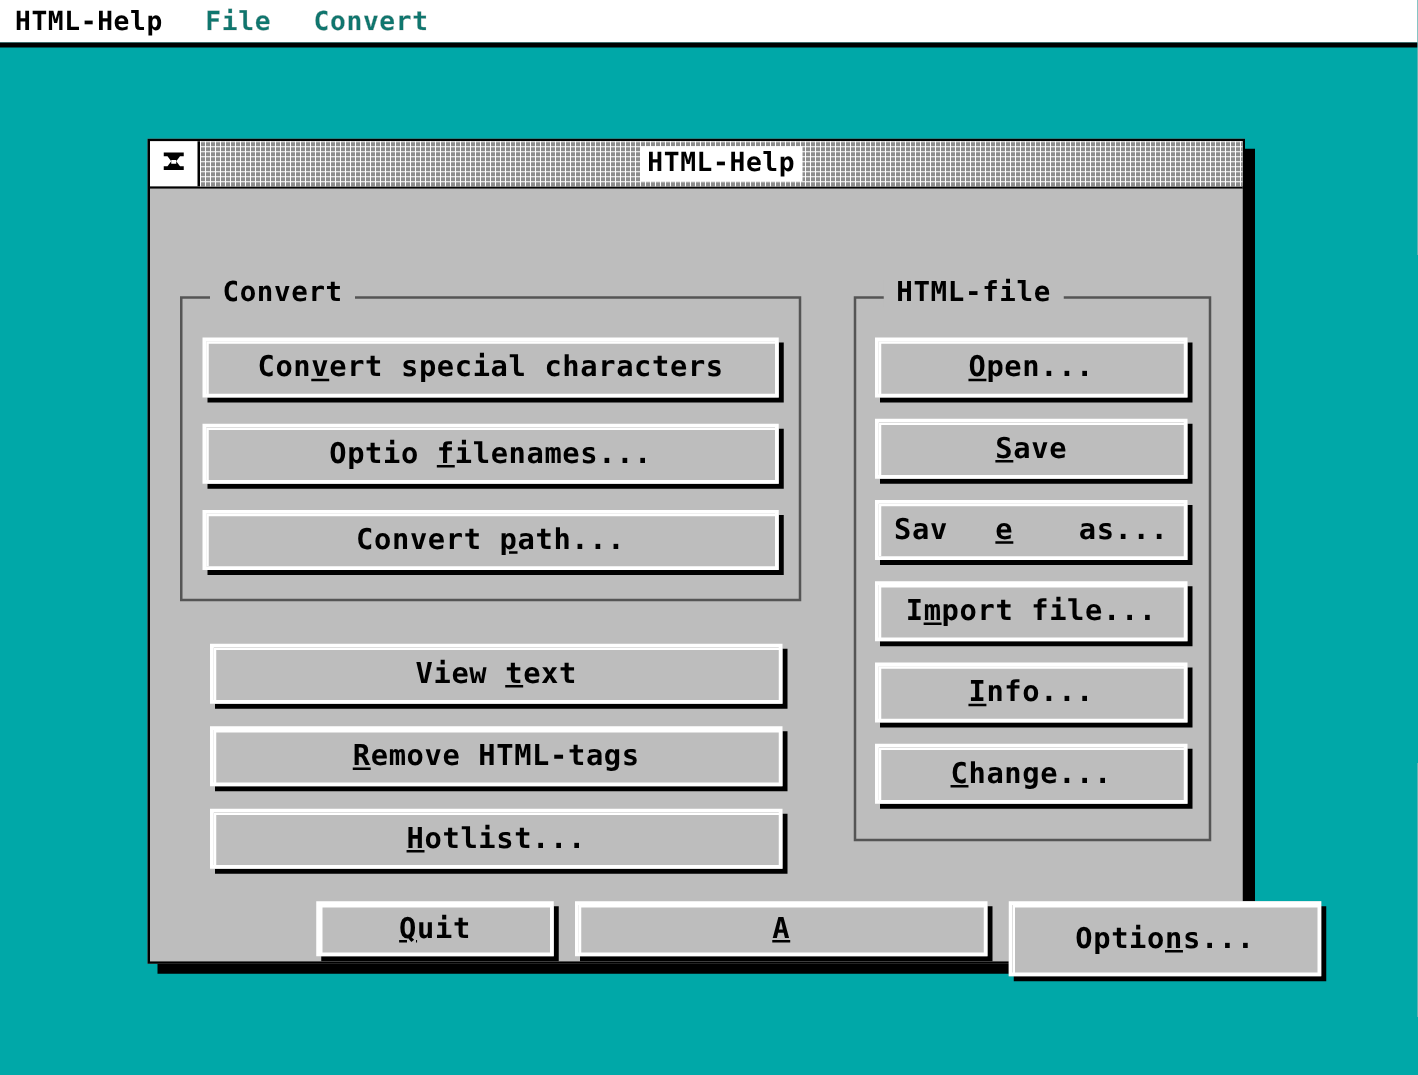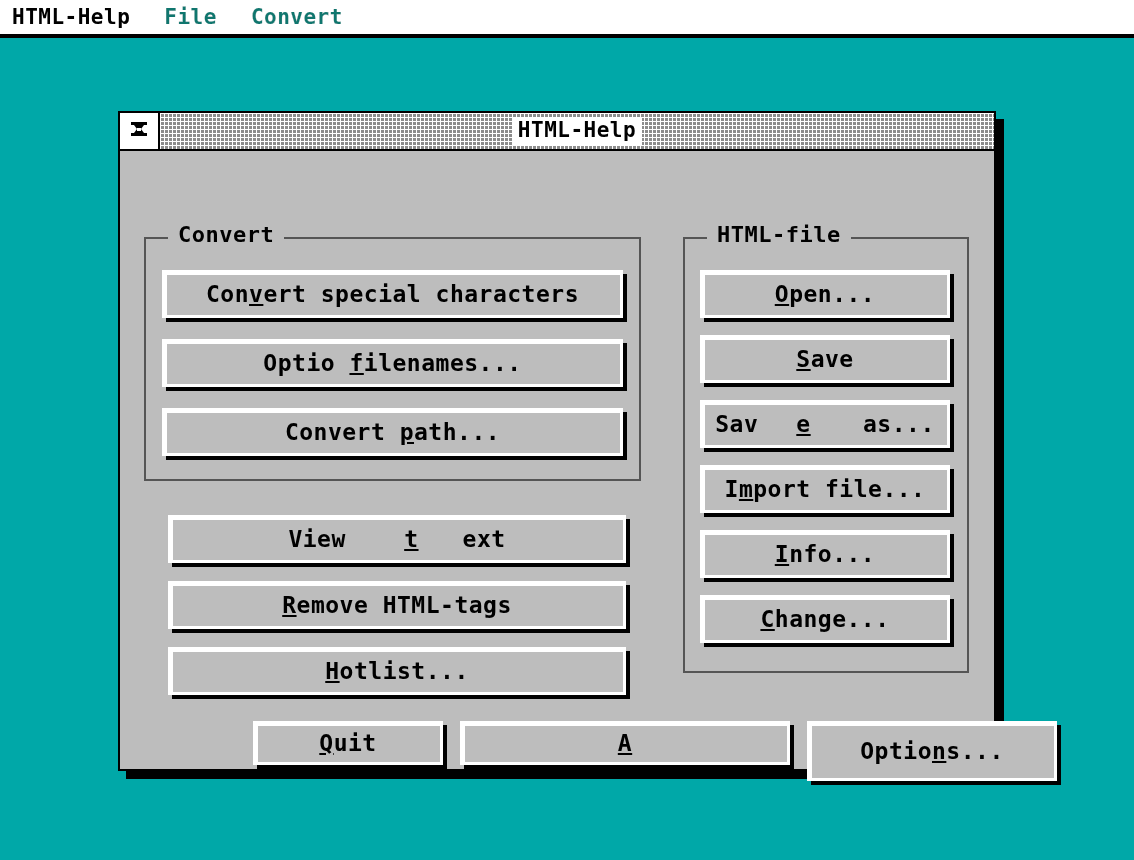--- a/index.html
+++ b/index.html
@@ -163,21 +163,21 @@
     user-select: none;
   }
   .btn .acc { text-decoration: underline; text-underline-offset: 2px; }
 
   
   #btn-convert-special { left: 16px;  top: 31px;  width: 461px; height: 48px; }
   #btn-change-filenames{ left: 16px;  top: 100px; width: 461px; height: 48px; }
   #btn-convert-path    { left: 16px;  top: 169px; width: 461px; height: 48px; }
 
   
-  #btn-view-text    { left: 48px; top: 364px; width: 458px; height: 48px; gap: 44px; }
+  #btn-view-text    { left: 48px; top: 364px; width: 458px; height: 48px; }
   #btn-remove-tags  { left: 48px; top: 430px; width: 458px; height: 48px; }
   #btn-hotlist      { left: 48px; top: 496px; width: 458px; height: 48px; }
 
   
   #btn-open       { left: 15px; top: 31px;  width: 250px; height: 48px; }
   #btn-save       { left: 15px; top: 96px;  width: 250px; height: 48px; }
   #btn-save-as    { left: 15px; top: 161px; width: 250px; height: 48px; gap: 38px; }
   #btn-import     { left: 15px; top: 226px; width: 250px; height: 48px; }
   #btn-info       { left: 15px; top: 291px; width: 250px; height: 48px; }
   #btn-change     { left: 15px; top: 356px; width: 250px; height: 48px; }

